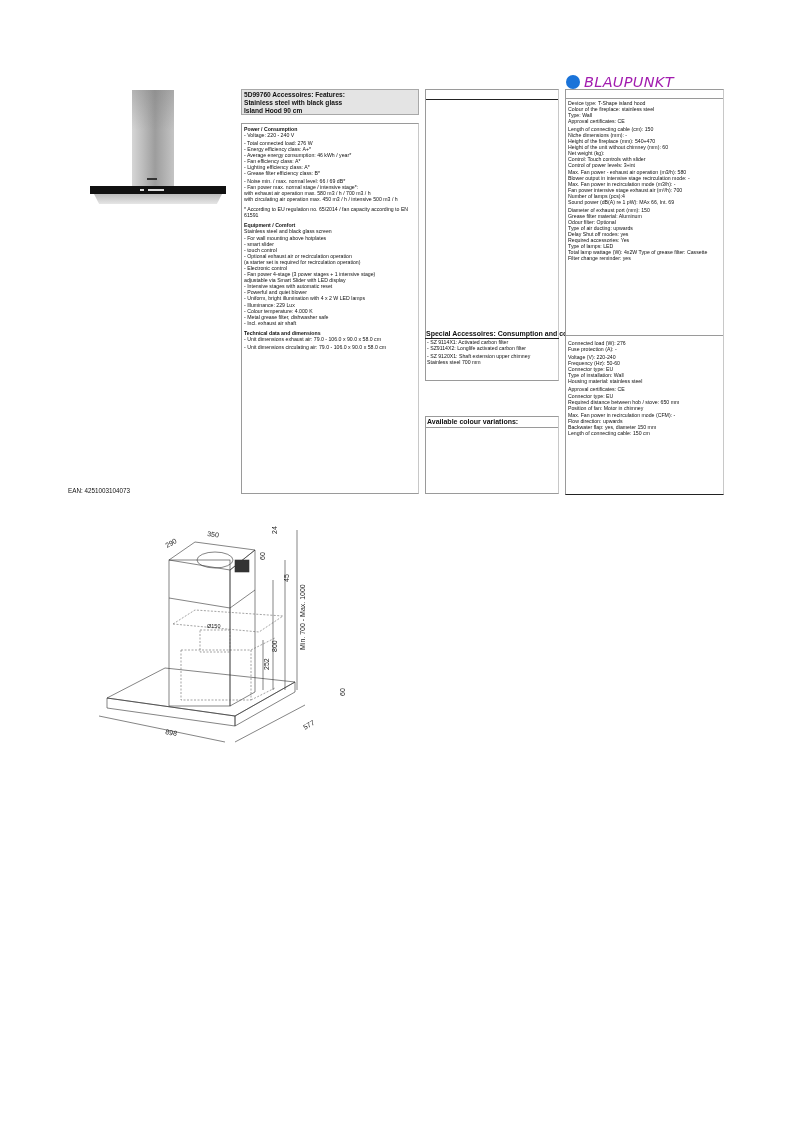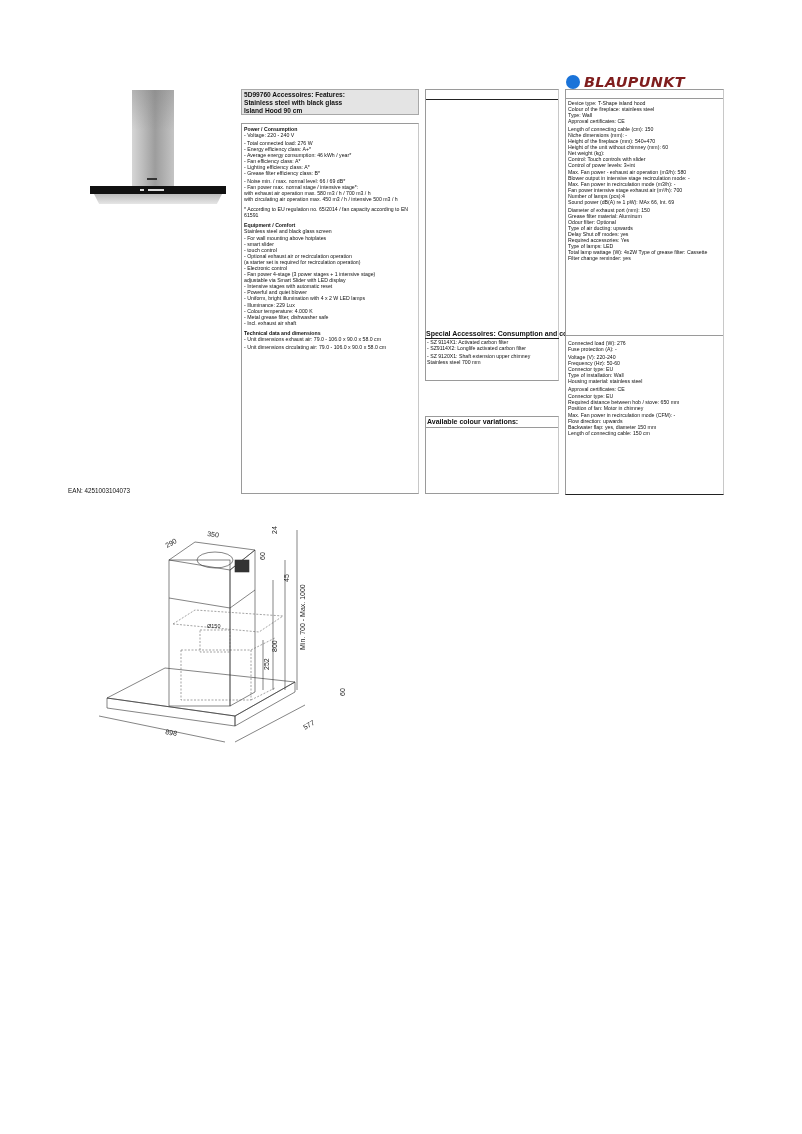--- a/index.html
+++ b/index.html
@@ -16,21 +16,21 @@
   .chimney { position:absolute; left:48px; top:0; width:42px; height:96px;
     background:linear-gradient(90deg,#d6d6d6 0%,#b8b8b8 30%,#9d9d9d 55%,#c4c4c4 100%); }
   .chimney:after { content:""; position:absolute; left:0; top:0; right:0; height:40px; background:linear-gradient(180deg,rgba(120,120,120,.35),rgba(255,255,255,0)); }
   .canopy { position:absolute; left:6px; top:96px; width:136px; height:8px; background:#111; }
   .canopy-under { position:absolute; left:10px; top:104px; width:128px; height:10px; background:linear-gradient(180deg,#bcbcbc,#e6e6e6); clip-path:polygon(0 0,100% 0,96% 100%,4% 100%); }
   .brandmark { position:absolute; left:63px; top:88px; width:10px; height:1.5px; background:#333; }
   .led { position:absolute; top:99px; height:1.5px; background:#ddd; }
   
   .logo { left:566px; top:72px; width:130px; height:20px; display:flex; align-items:center; }
   .logo-dot { width:14px; height:14px; border-radius:50%; background:#1a73d9; margin-right:4px; }
-  .logo-text { font-family:"DejaVu Sans", sans-serif; font-weight:bold; font-style:italic; font-size:14.5px; letter-spacing:0.3px; color:#7f1d1d; }
+  .logo-text { font-family:"DejaVu Sans", sans-serif; font-weight:normal; font-style:italic; font-size:14.5px; letter-spacing:0.3px; color:#a21caf; }
   
   .hdr { left:241px; top:89px; width:178px; height:26px; background:#e4e4e4; border:1px solid #a8a8a8; box-sizing:border-box; padding:1px 2px; font-size:6.6px; line-height:8px; font-weight:bold; overflow:hidden; }
   .hdr div { white-space:nowrap; }
   .dark-bottom { border-bottom:1.5px solid #222; }
   .title-bar { font-weight:bold; font-size:7px; line-height:8px; white-space:nowrap; }
   .ean { left:68px; top:487px; font-size:6.3px; }
   svg text { font-family:"Liberation Sans", sans-serif; }
 </style>
 </head>
 <body>

